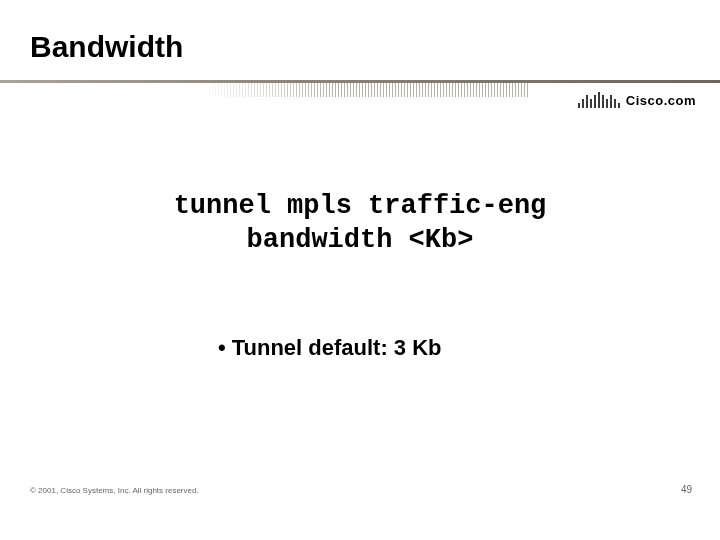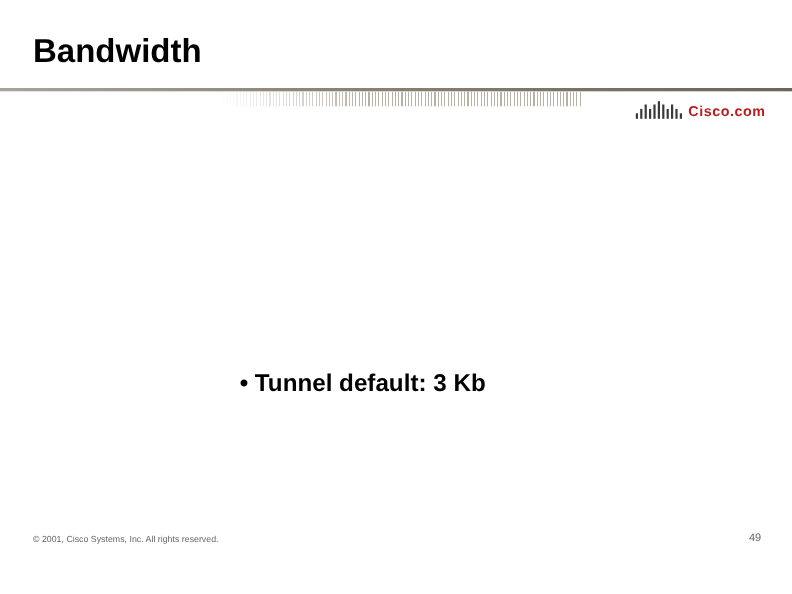--- a/index.html
+++ b/index.html
@@ -72,21 +72,21 @@
   .cisco-bars span {
     display: block;
     width: 2px;
     background: #3a3a3a;
   }
   .logo-text {
     font-family: Arial, Helvetica, sans-serif;
     font-size: 13px;
     font-weight: bold;
     letter-spacing: 0.5px;
-    color: #b91c1c;
+    color: #000000;
   }
   .command {
     position: absolute;
     top: 190px;
     left: 0;
     width: 720px;
     text-align: center;
     font-family: "Courier New", Courier, monospace;
     font-size: 27px;
     font-weight: bold;
@@ -147,20 +147,22 @@
       <span style="height:13px"></span>
       <span style="height:9px"></span>
       <span style="height:13px"></span>
       <span style="height:9px"></span>
       <span style="height:5px"></span>
     </div>
     <div class="logo-text">Cisco.com</div>
   </div>
 
   <div class="command">
+    <div>tunnel mpls traffic-eng</div>
+    <div>bandwidth &lt;Kb&gt;</div>
   </div>
 
   <div class="bullets">
     <div class="bullet">
       <span class="dot">•</span><span>Tunnel default: 3 Kb</span>
     </div>
   </div>
 
   <div class="footer-left">© 2001, Cisco Systems, Inc. All rights reserved.</div>
   <div class="footer-right">49</div>

